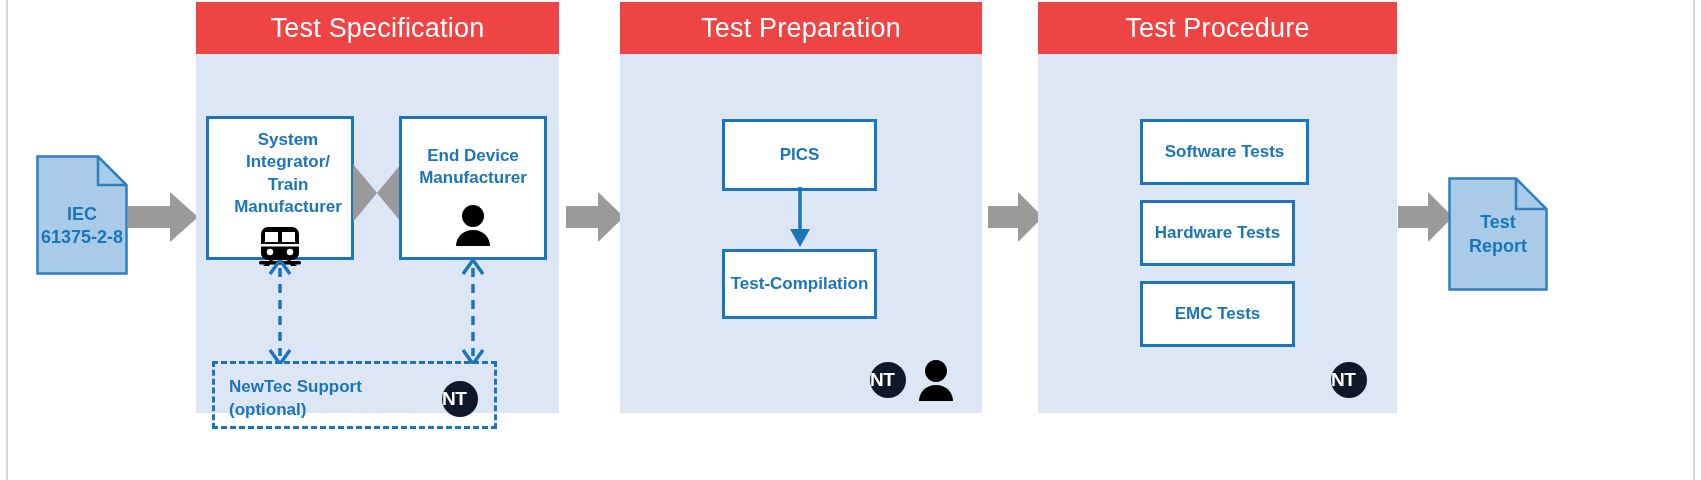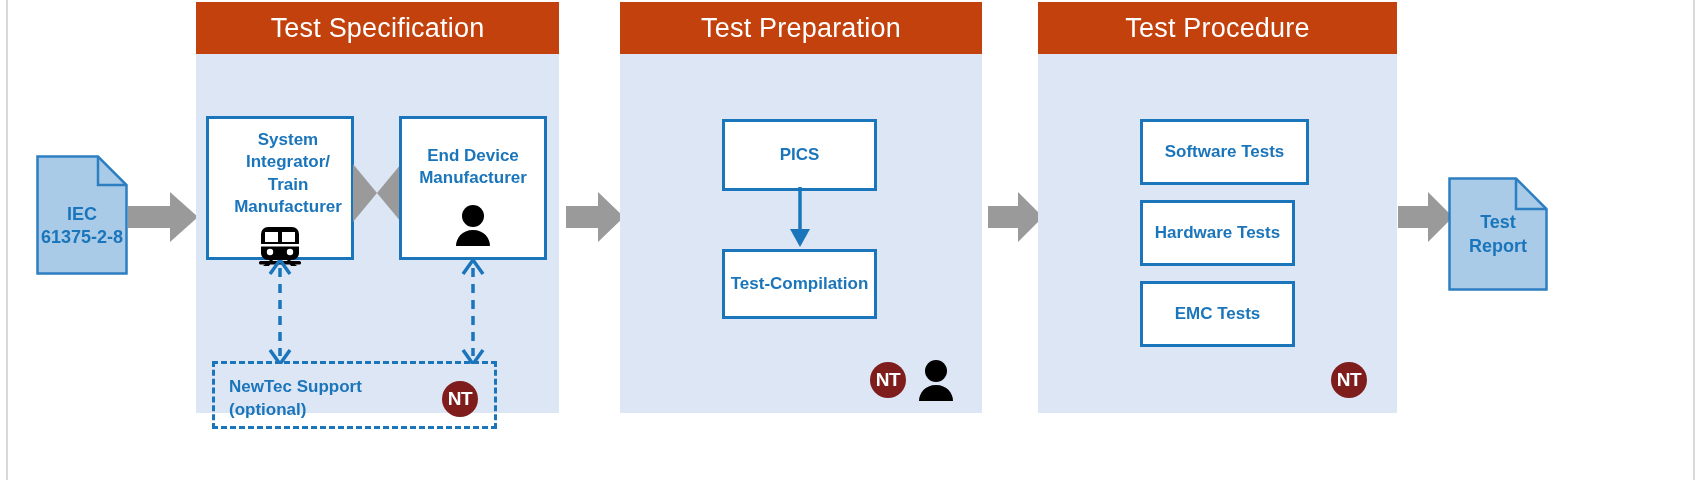--- a/index.html
+++ b/index.html
@@ -27,21 +27,21 @@
     background: #d9d9d9;
   }
 
   
   .phase {
     position: absolute;
     background: #dce6f5;
   }
   .phase-header {
     height: 52px;
-    background: #c2410c;
+    background: #ef4444;
     color: #ffffff;
     font-size: 27px;
     display: flex;
     align-items: center;
     justify-content: center;
     letter-spacing: 0.2px;
     white-space: nowrap;
   }
   .phase-body {
     position: relative;
@@ -107,24 +107,24 @@
     color: #1b75bb;
     font-size: 18px;
     font-weight: bold;
     line-height: 1.3;
   }
 
   
   .nt-badge {
     position: absolute;
     border-radius: 50%;
-    background: #7f1d1d;
+    background: #0f172a;
     display: flex;
     align-items: center;
-    justify-content: center;
+    justify-content: flex-start;
   }
   .nt-badge .nt-text {
     color: #ffffff;
     font-weight: bold;
     font-family: "Liberation Sans", sans-serif;
     letter-spacing: -0.5px;
   }
 
   .abs { position: absolute; }
   svg { display: block; }

